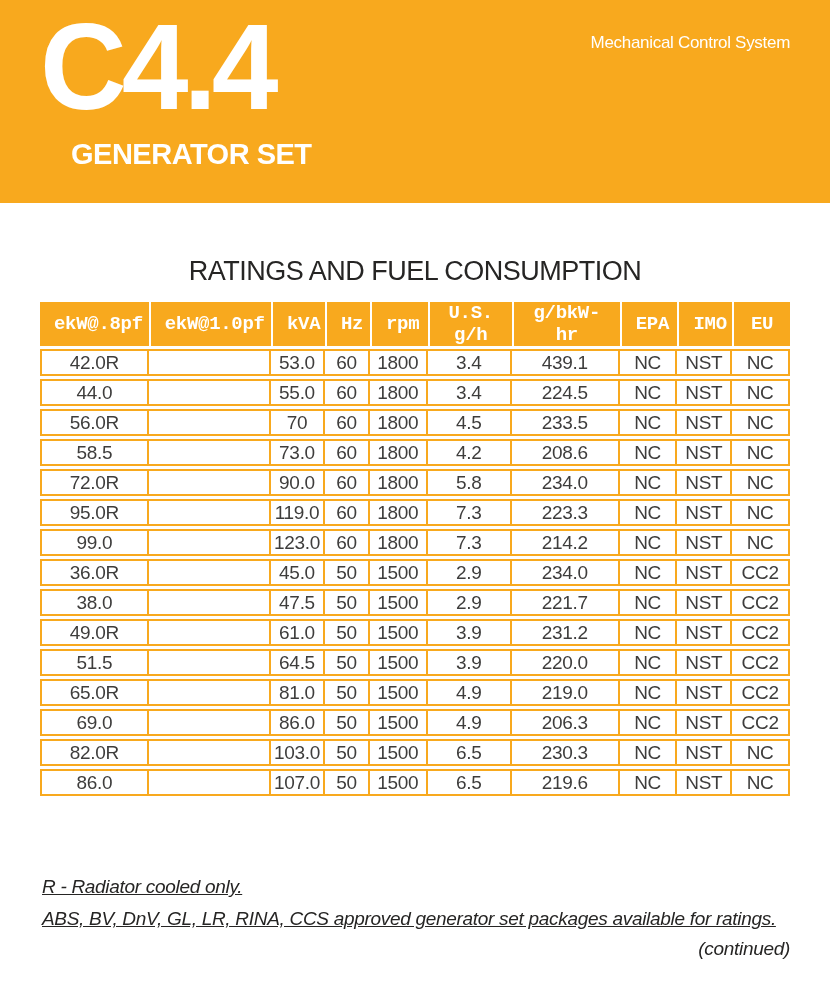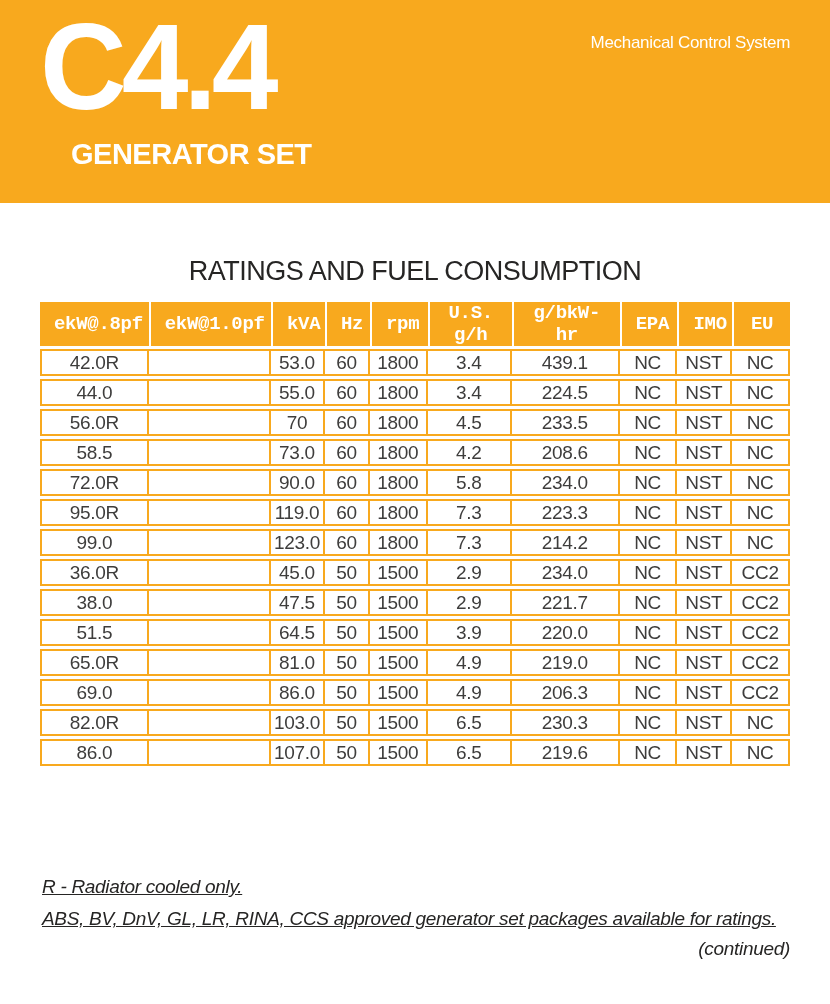--- a/index.html
+++ b/index.html
@@ -230,20 +230,32 @@
         <td>47.5</td>
         <td>50</td>
         <td>1500</td>
         <td>2.9</td>
         <td>221.7</td>
         <td>NC</td>
         <td>NST</td>
         <td>CC2</td>
       </tr>
       <tr>
+        <td>49.0R</td>
+        <td></td>
+        <td>61.0</td>
+        <td>50</td>
+        <td>1500</td>
+        <td>3.9</td>
+        <td>231.2</td>
+        <td>NC</td>
+        <td>NST</td>
+        <td>CC2</td>
+      </tr>
+      <tr>
         <td>51.5</td>
         <td></td>
         <td>64.5</td>
         <td>50</td>
         <td>1500</td>
         <td>3.9</td>
         <td>220.0</td>
         <td>NC</td>
         <td>NST</td>
         <td>CC2</td>

